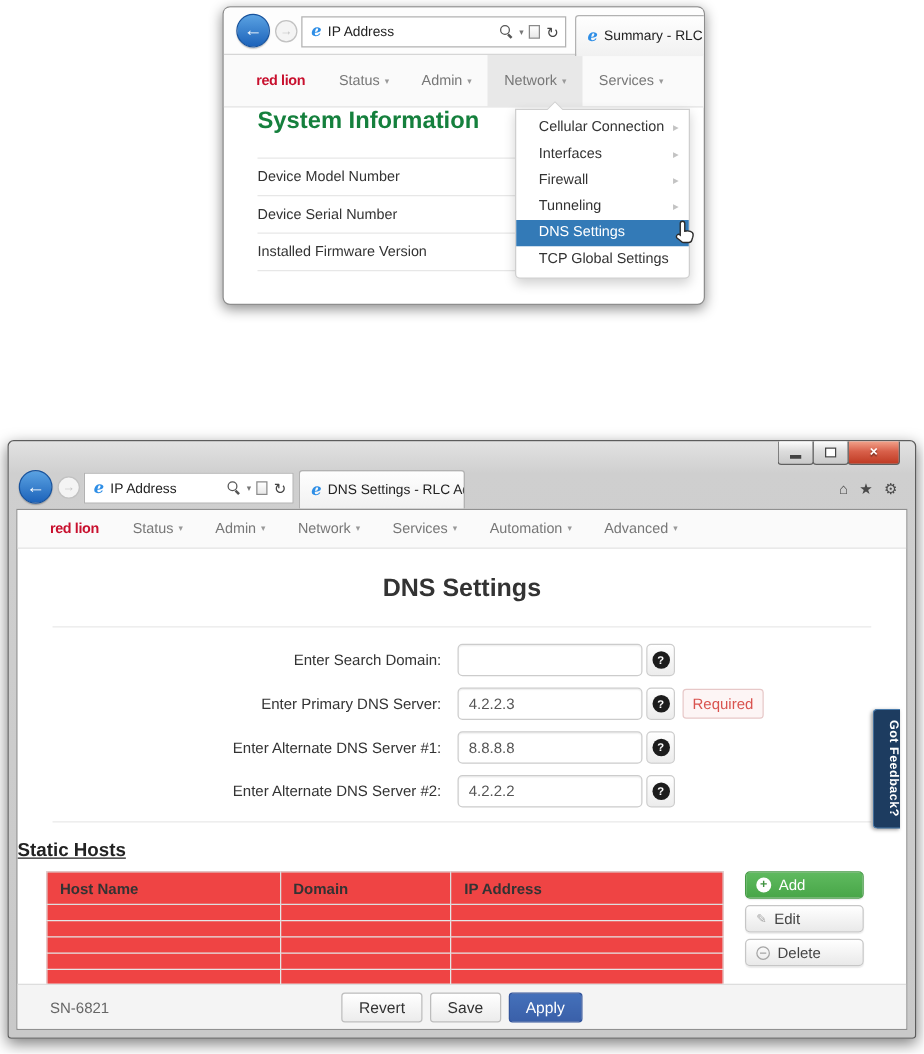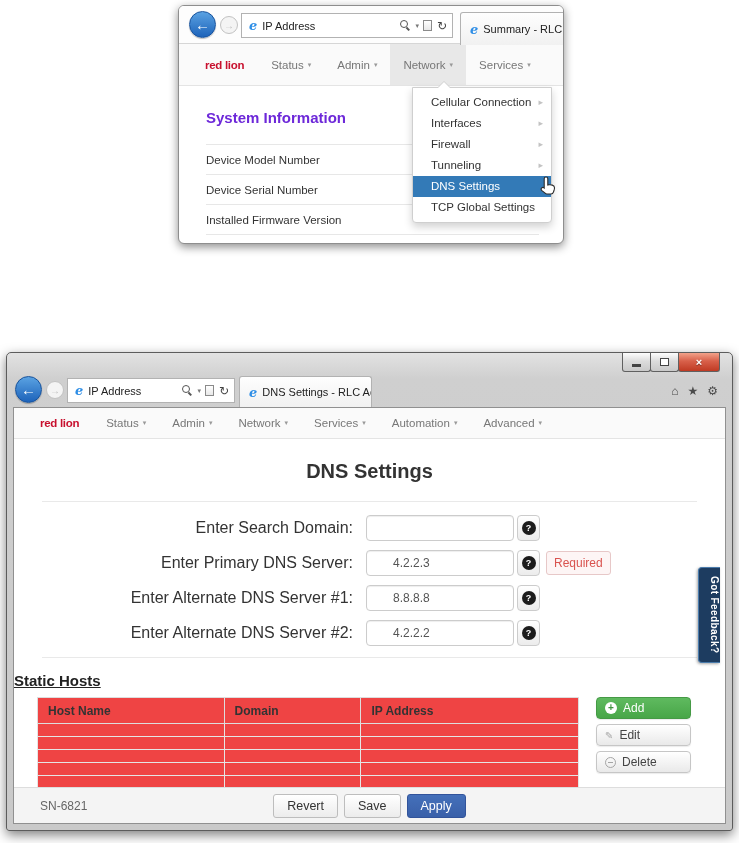--- a/index.html
+++ b/index.html
@@ -37,21 +37,21 @@
   #top-window { position:absolute; left:178px; top:5px; width:386px; height:239px; background:#fff;
                 border:1px solid #8e8e8e; border-radius:6px; overflow:hidden;
                 box-shadow:0 3px 10px rgba(0,0,0,.45); }
   #tw-chrome { position:relative; height:38px; background:#fdfdfd; border-bottom:1px solid #d6d6d6; }
   #tw-chrome .back-btn { left:10px; top:5px; }
   #tw-chrome .fwd-btn { left:41px; top:10px; }
   #tw-chrome .addr-bar { left:62px; top:7px; width:212px; height:25px; }
   #tw-chrome .tab { left:281px; top:6px; height:33px; width:110px; }
   #tw-nav { height:42px; }
   #tw-content { padding-left:27px; }
-  #tw-content h1 { font-size:15px; color:#6d28d9; margin-top:23px; }
+  #tw-content h1 { font-size:19px; color:#15803d; }
   #tw-rows { margin-top:18px; margin-right:24px; }
   .info-row { height:30px; border-top:1px solid #e7e7e7; display:flex; align-items:center; font-size:11.5px; color:#333; }
   .info-row.clipped { height:10px; }
   
   #network-menu { position:absolute; left:233px; top:81px; width:140px; background:#fff; border:1px solid #cfcfcf;
                   border-radius:0 0 4px 4px; box-shadow:0 4px 9px rgba(0,0,0,.18); padding:4px 0; z-index:5; }
   .dd-notch { position:absolute; top:-7px; left:24px; width:0; height:0;
               border-left:7px solid transparent; border-right:7px solid transparent; border-bottom:7px solid #cfcfcf; }
   .dd-notch::after { content:''; position:absolute; left:-6px; top:1px;
               border-left:6px solid transparent; border-right:6px solid transparent; border-bottom:6px solid #fff; }
@@ -78,22 +78,22 @@
   #bw-chrome .addr-bar { left:60px; top:25px; width:168px; height:25px; }
   #bw-chrome .tab { left:232px; top:23px; height:31px; width:133px; }
   .chrome-icons { position:absolute; right:14px; top:31px; display:flex; gap:9px; font-size:12px; color:#4a4a4a; }
   #bw-client { position:absolute; left:6px; top:54px; right:6px; bottom:6px; background:#fff; border:1px solid #909090; overflow:hidden; }
   #bw-nav { height:31px; }
   #dns-title { text-align:center; font-size:20px; font-weight:bold; color:#333; margin-top:21px; }
   .hr { border-top:1px solid #e9e9e9; margin:0 28px; }
   .hr.one { margin-top:18px; } .hr.two { margin-top:11px; }
   #dns-form { margin-top:13px; }
   .frow { display:flex; align-items:center; margin-bottom:9px; }
-  .frow label { width:352px; text-align:right; padding-right:13px; font-size:16px; color:#333; }
-  .frow input { width:148px; height:26px; border:1px solid #ccc; border-radius:4px; padding:0 26px; font-size:12px;
+  .frow label { width:352px; text-align:right; padding-right:13px; font-size:12px; color:#333; }
+  .frow input { width:148px; height:26px; border:1px solid #ccc; border-radius:4px; padding:0 8px; font-size:12px;
                 color:#555; font-family:inherit; box-shadow:inset 0 1px 1px rgba(0,0,0,.07); }
   .help-btn { margin-left:3px; width:23px; height:26px; border:1px solid #ccc; border-radius:4px;
               background:linear-gradient(#fff,#ececec); display:flex; align-items:center; justify-content:center; }
   .qmark { width:14px; height:14px; border-radius:50%; background:#1c1c1c; color:#fff; font-size:9px; font-weight:bold;
            display:flex; align-items:center; justify-content:center; }
   .req-badge { margin-left:6px; padding:4px 7px; font-size:12px; color:#d9534f; background:#fdf5f5;
                border:1px solid #e7c8c8; border-radius:3px; }
   #hosts-heading { font-size:15px; font-weight:bold; text-decoration:underline; color:#222; margin-top:14px; }
   #hosts-table { position:absolute; left:23px; top:289px; width:542px; border-collapse:collapse; background:#ef4444; }
   #hosts-table th { border:1px solid #ddd; font-size:12px; color:#333; text-align:left; padding:5px 10px; height:26px; }

